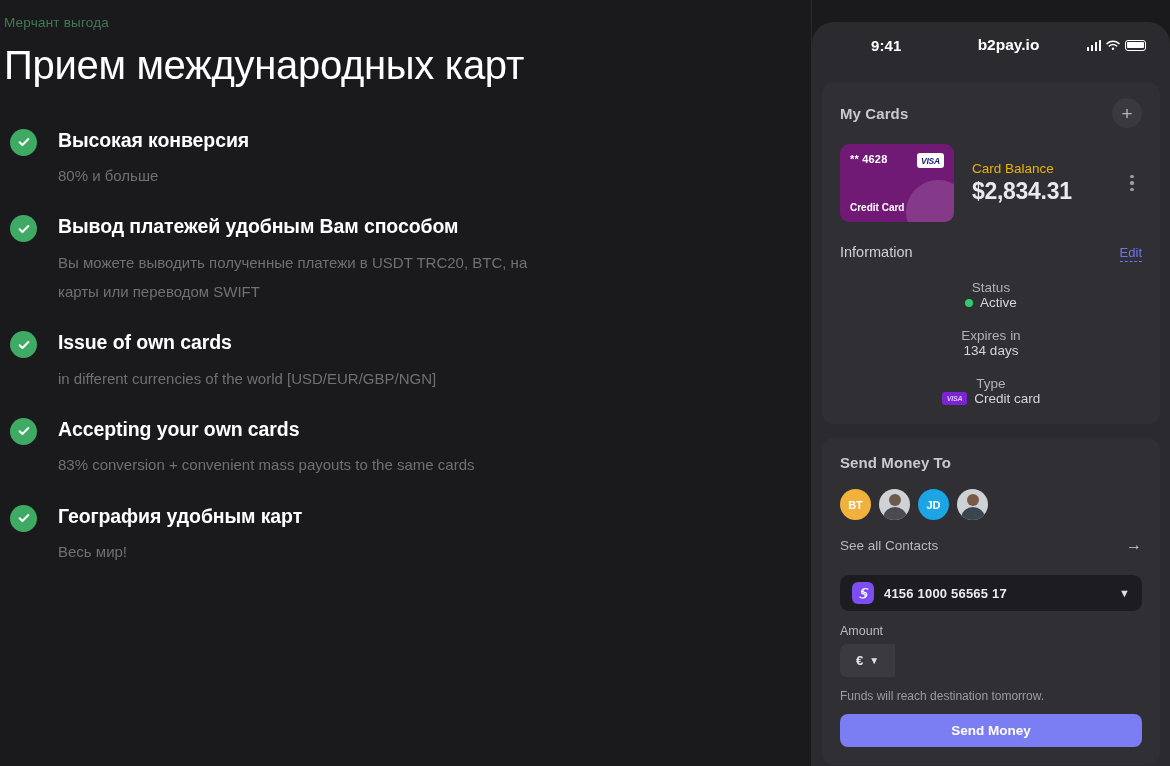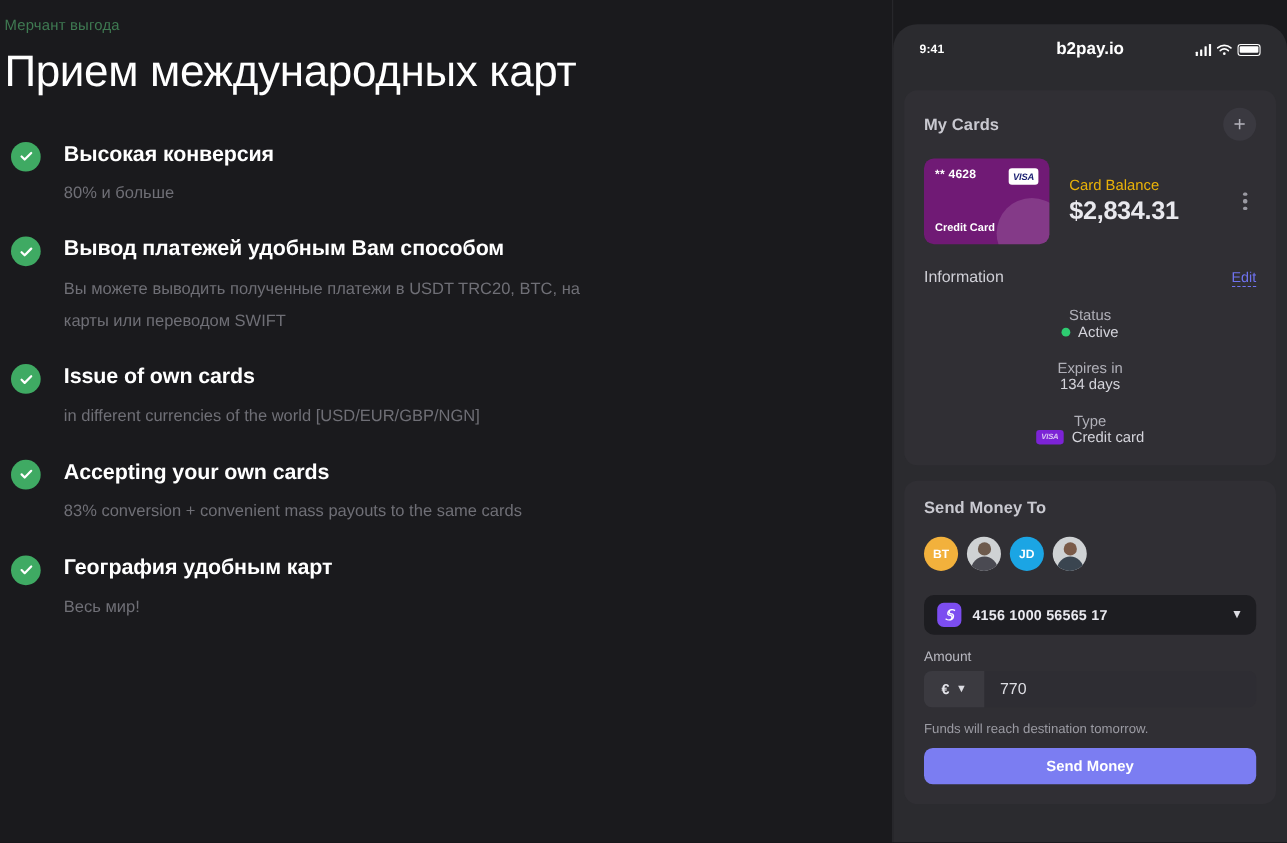--- a/index.html
+++ b/index.html
@@ -54,21 +54,21 @@
     width: 358px; height: 744px;
     background: #2b2b2f;
     border-radius: 22px 22px 0 0;
     padding: 0 10px;
     overflow: hidden;
   }
   .statusbar {
     height: 46px; display: flex; align-items: center;
     padding: 0 14px; color: #fff;
   }
-  .sb-time { font-size: 11px; font-weight: 700; letter-spacing: .1px; width: 70px; }
+  .sb-time { font-size: 15px; font-weight: 700; letter-spacing: .1px; width: 70px; margin-left: 35px; }
   .sb-title { flex: 1; text-align: center; font-size: 15.5px; font-weight: 700; }
   .sb-icons { width: 70px; display: flex; align-items: center; justify-content: flex-end; gap: 5px; }
   .bars { display: flex; align-items: flex-end; gap: 1.5px; height: 11px; }
   .bars i { display: block; width: 2.5px; background: #fff; border-radius: .5px; }
   .bars i:nth-child(1){height:4px}.bars i:nth-child(2){height:6px}
   .bars i:nth-child(3){height:8.5px}.bars i:nth-child(4){height:11px}
   .wifi svg { display: block; }
   .batt { width: 21px; height: 11px; border: 1.4px solid #fff; border-radius: 3px; padding: 1.3px; }
   .batt > span { display: block; width: 100%; height: 100%; background: #fff; border-radius: 1px; }
 
@@ -328,34 +328,37 @@
           <span class="head"></span>
           <span class="body"></span>
         </div>
         <div class="avatar av-jd">JD</div>
         <div class="avatar av-photo f">
           <span class="head"></span>
           <span class="body"></span>
         </div>
       </div>
 
+      <div class="seeall">
+        <span class="seeall-text">See all Contacts</span>
+        <span class="arrow-right">→</span>
+      </div>
 
       <div class="select-row">
         <span class="s-icon">𝕊</span>
         <span class="sel-text">4156 1000 56565 17</span>
         <span class="chev">▼</span>
       </div>
 
       <div class="amount-label">Amount</div>
       <div class="amount-row">
         <div class="cur-box">
           <span>€</span>
           <span class="chev">▼</span>
         </div>
-        <div class="amount-input">770</div>
       </div>
 
       <div class="funds-note">Funds will reach destination tomorrow.</div>
       <div class="send-btn">Send Money</div>
     </div>
 
   </div>
 </div>
 
 </body></html>

